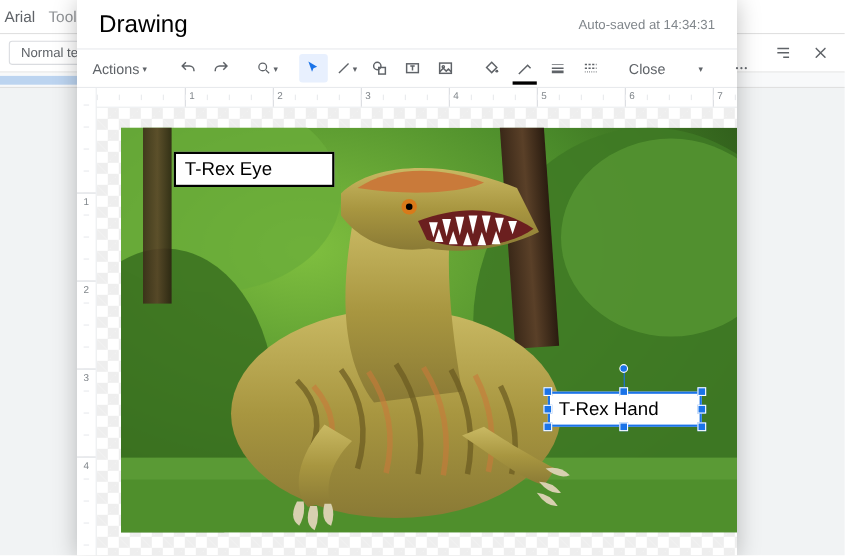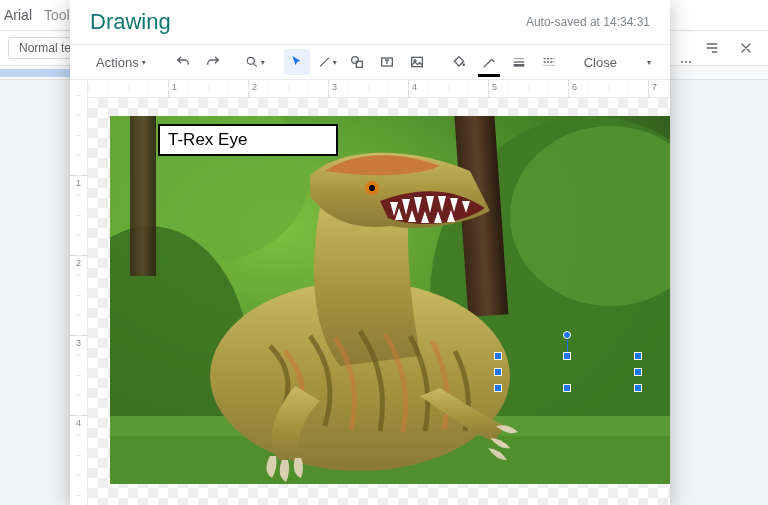--- a/index.html
+++ b/index.html
@@ -11,27 +11,27 @@
   .bg-toolbar { height:36px; border-top:1px solid #e0e0e0; border-bottom:1px solid #e0e0e0; display:flex; align-items:center; padding:0 8px; gap:8px;}
   .pill { border:1px solid #dadce0; border-radius:3px; padding:3px 10px; font-size:12px; color:#5f6368;}
   .bg-ruler-h { height:14px; background:#f8f9fa; border-bottom:1px solid #e0e0e0; position:relative; }
   .bg-ruler-h::before { content:""; position:absolute; left:0; top:3px; height:8px; width:70px; background:#bcd4f0;}
   .bg-body { position:absolute; top:80px; left:0; right:0; bottom:0; background:#f1f3f4;}
   .bg-right-icons { position:absolute; right:14px; top:40px; display:flex; gap:18px; color:#5f6368;}
 
   
   .modal { position:absolute; left:70px; top:0; right:98px; bottom:0; background:#fff; box-shadow: 0 2px 20px rgba(0,0,0,0.25); display:flex; flex-direction:column;}
   .modal-head { height:44px; display:flex; align-items:center; justify-content:space-between; padding:0 20px;}
-  .title { font-size:22px; color:#0f766e; font-weight:400;}
+  .title { font-size:22px; color:#000000; font-weight:400;}
   .autosave { font-size:12px; color:#80868b;}
   
   .save-btn2 { background:#1a73e8; color:#fff; border:none; border-radius:4px; padding:9px 18px; font-size:14px; cursor:pointer; font-weight:500;}
   .head-right { display:flex; align-items:center; gap:4px;}
 
-  .dw-toolbar { height:36px; border-top:1px solid #e8eaed; border-bottom:1px solid #e8eaed; display:flex; align-items:center; padding:0 18px; gap:4px;}
+  .dw-toolbar { height:36px; border-top:1px solid #e8eaed; border-bottom:1px solid #e8eaed; display:flex; align-items:center; padding:0 6px; gap:4px;}
   .tbtn { min-width:26px; height:26px; display:flex; align-items:center; justify-content:center; color:#5f6368; border-radius:3px; cursor:pointer; font-size:14px; padding:0 3px;}
   .tbtn.sel { background:#e8f0fe; color:#1a73e8;}
   .sep { width:1px; height:20px; background:#e0e0e0; margin:0 4px;}
   .actions-btn { font-size:13px; color:#5f6368; padding:4px 8px; display:flex; align-items:center; gap:3px; cursor:pointer;}
   .font-sel { font-size:13px; color:#5f6368; padding:0 6px; display:flex; align-items:center; gap:30px; cursor:pointer;}
   .caret { font-size:8px; color:#5f6368;}
 
   .canvas-wrap { flex:1; display:flex; overflow:hidden;}
   .vruler { width:18px; background:#fff; border-right:1px solid #e8eaed; position:relative; font-size:9px; color:#80868b;}
   .vruler .tick { position:absolute; left:0; right:0; border-top:1px solid #dadce0; text-align:center; padding-top:2px;}
@@ -48,21 +48,21 @@
       linear-gradient(45deg, transparent 75%, #eee 75%),
       linear-gradient(-45deg, transparent 75%, #eee 75%);
     background-size: 20px 20px;
     background-position: 0 0, 0 10px, 10px -10px, -10px 0px;
   }
 
   .photo { position:absolute; left:22px; top:18px; width:560px; height:368px; overflow:hidden;}
   .photo svg { width:100%; height:100%; display:block;}
 
   .textbox { position:absolute; background:#fff; border:2px solid #000; padding:4px 8px; font-size:17px; color:#000; font-family: Arial, sans-serif;}
-  .tb1 { left:70px; top:26px; width:180px;}
+  .tb1 { left:70px; top:40px; width:146px;}
   .tb2 { left:410px; top:258px; width:140px; border-color:#1a73e8;}
   
   .sel-handle { position:absolute; width:8px; height:8px; background:#1a73e8; border:1px solid #fff;}
   .rot-handle { position:absolute; width:8px; height:8px; background:#1a73e8; border:1px solid #fff; border-radius:50%;}
   .rot-line { position:absolute; width:1px; height:18px; background:#1a73e8;}
 
   svg.ico { width:16px; height:16px; }
   .underline-a { position:relative; }
   .underline-a::after { content:""; position:absolute; left:2px; right:2px; bottom:-2px; height:3px; background:#000;}
   
@@ -353,20 +353,21 @@
             <g fill="#d8d0b0">
               <path d="M380 322 q10 12 20 10 q-8 -10 -20 -10z"></path>
               <path d="M386 310 q12 10 22 6 q-9 -9 -22 -6z"></path>
               <path d="M378 332 q9 13 19 12 q-7 -11 -19 -12z"></path>
             </g>
           </svg>
         </div>
 
         <div class="textbox tb1">T-Rex Eye</div>
 
+        <div class="textbox tb2">T-Rex Hand</div>
 
         <div class="rot-line" style="left:479px; top:240px;"></div>
         <div class="rot-handle" style="left:475px; top:233px;"></div>
         <div class="sel-handle" style="left:406px; top:254px;"></div>
         <div class="sel-handle" style="left:475px; top:254px;"></div>
         <div class="sel-handle" style="left:546px; top:254px;"></div>
         <div class="sel-handle" style="left:406px; top:270px;"></div>
         <div class="sel-handle" style="left:546px; top:270px;"></div>
         <div class="sel-handle" style="left:406px; top:286px;"></div>
         <div class="sel-handle" style="left:475px; top:286px;"></div>

